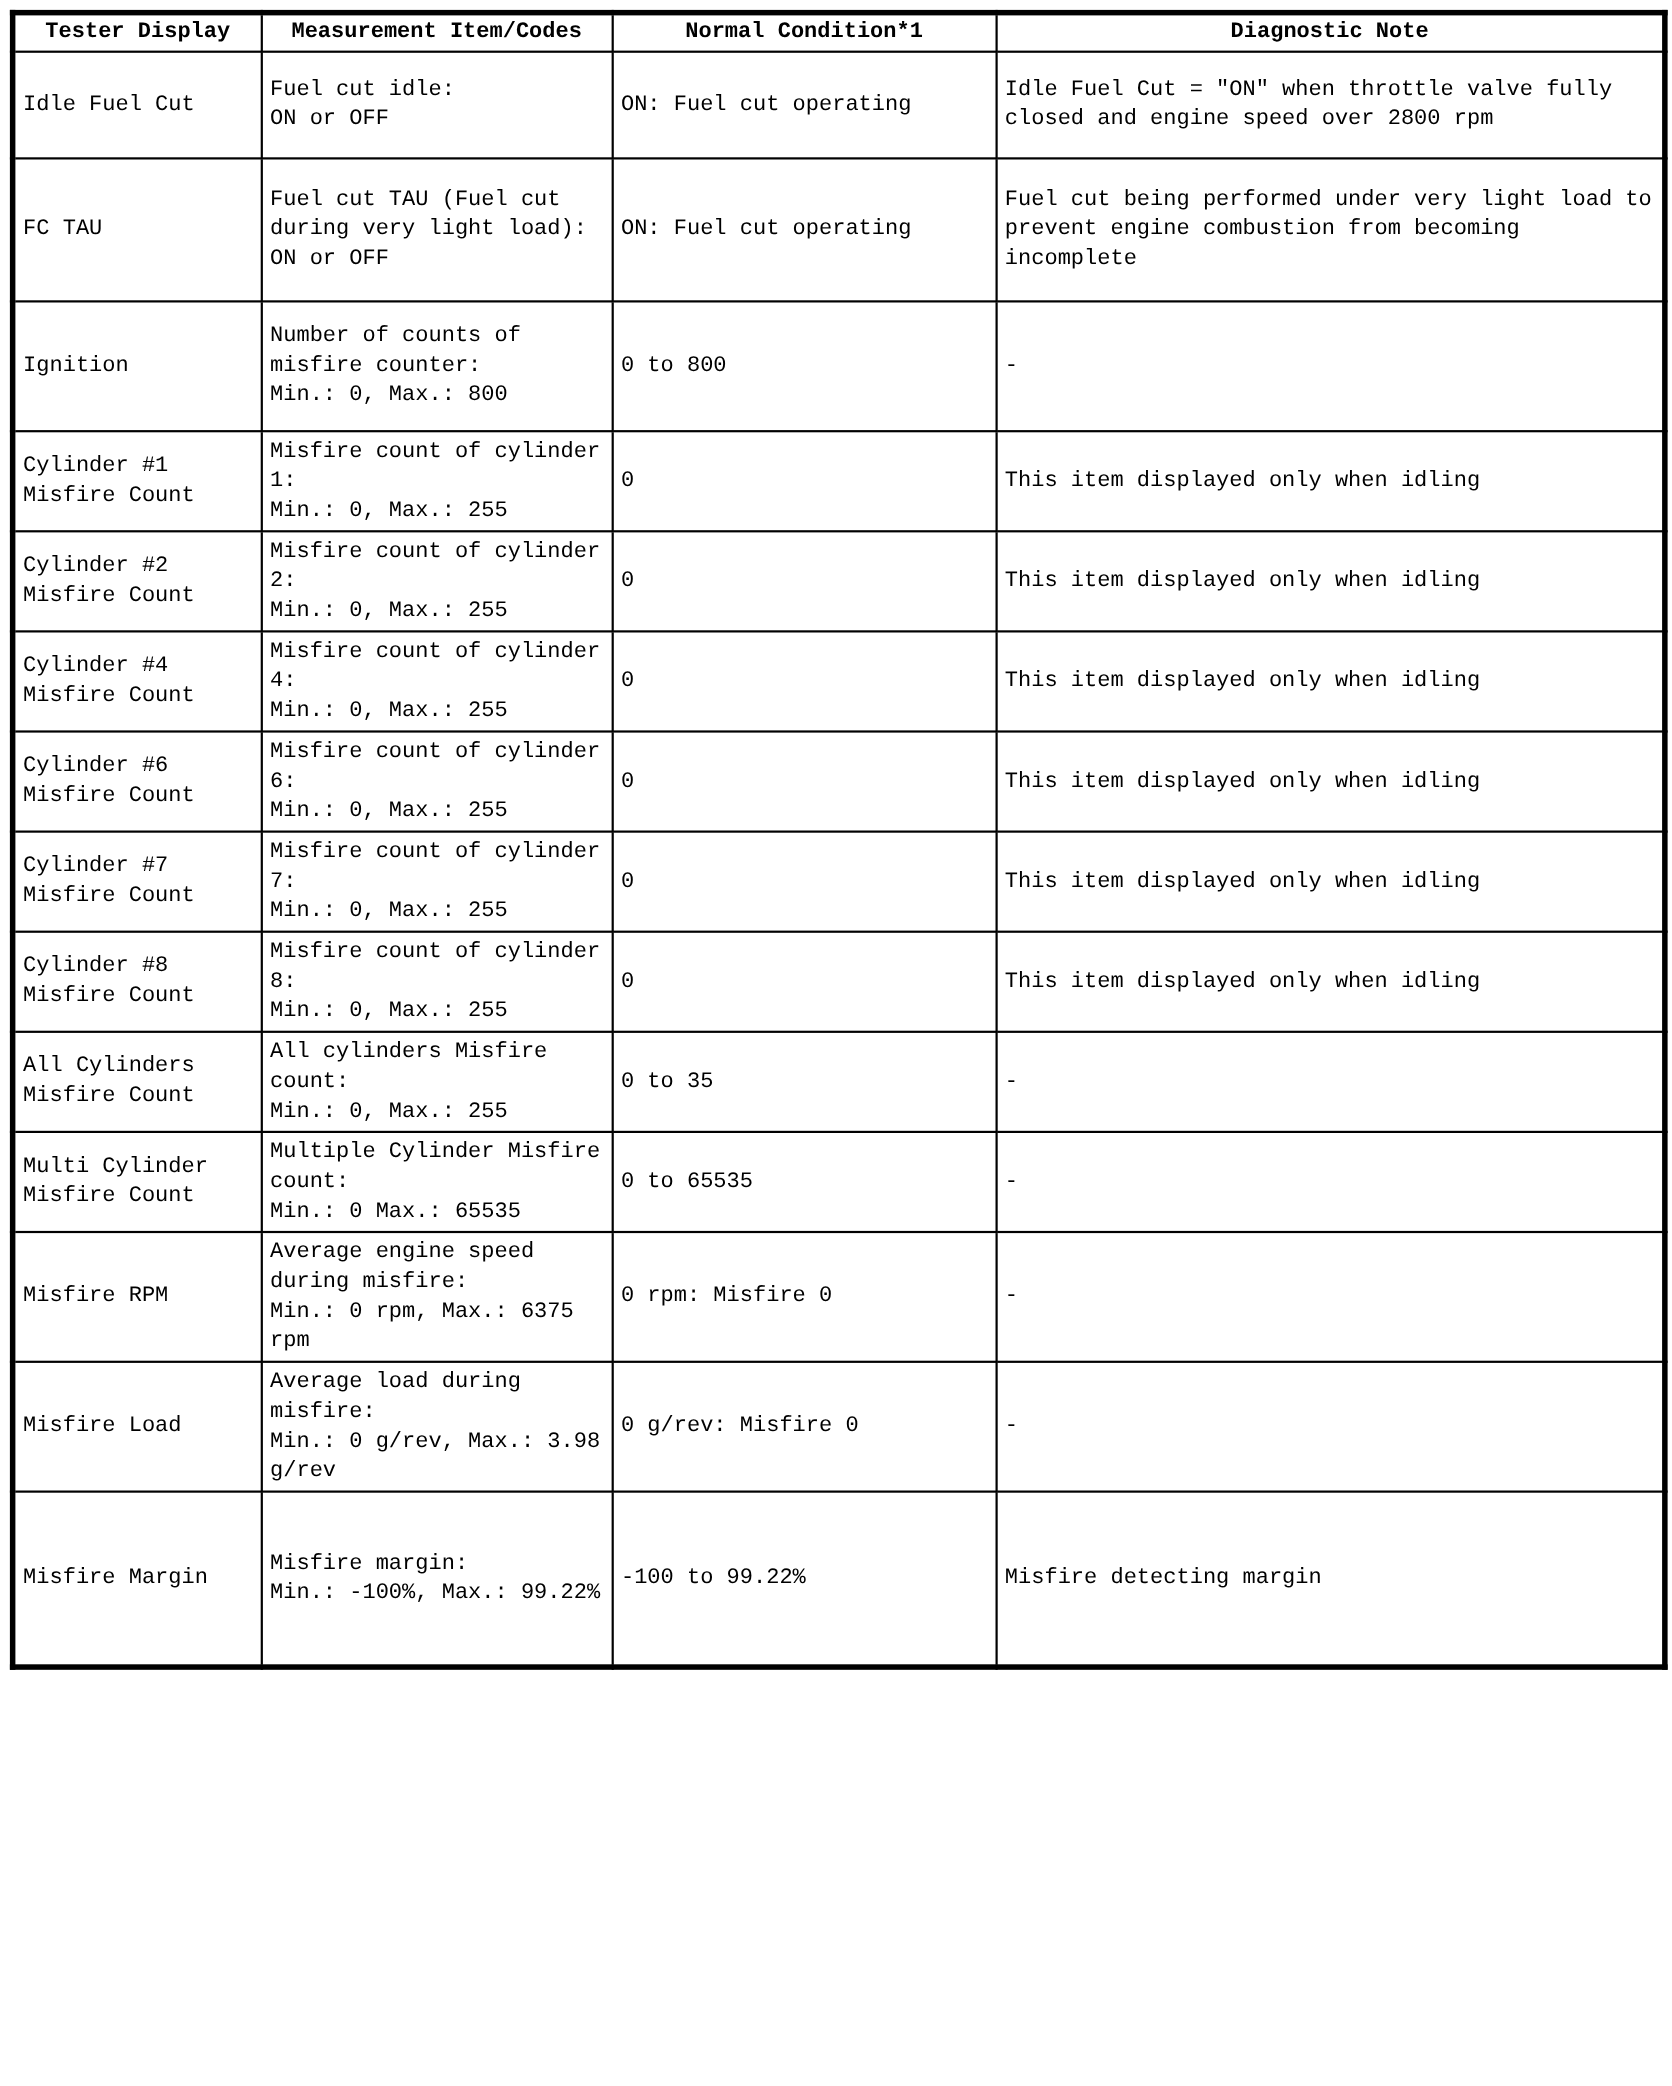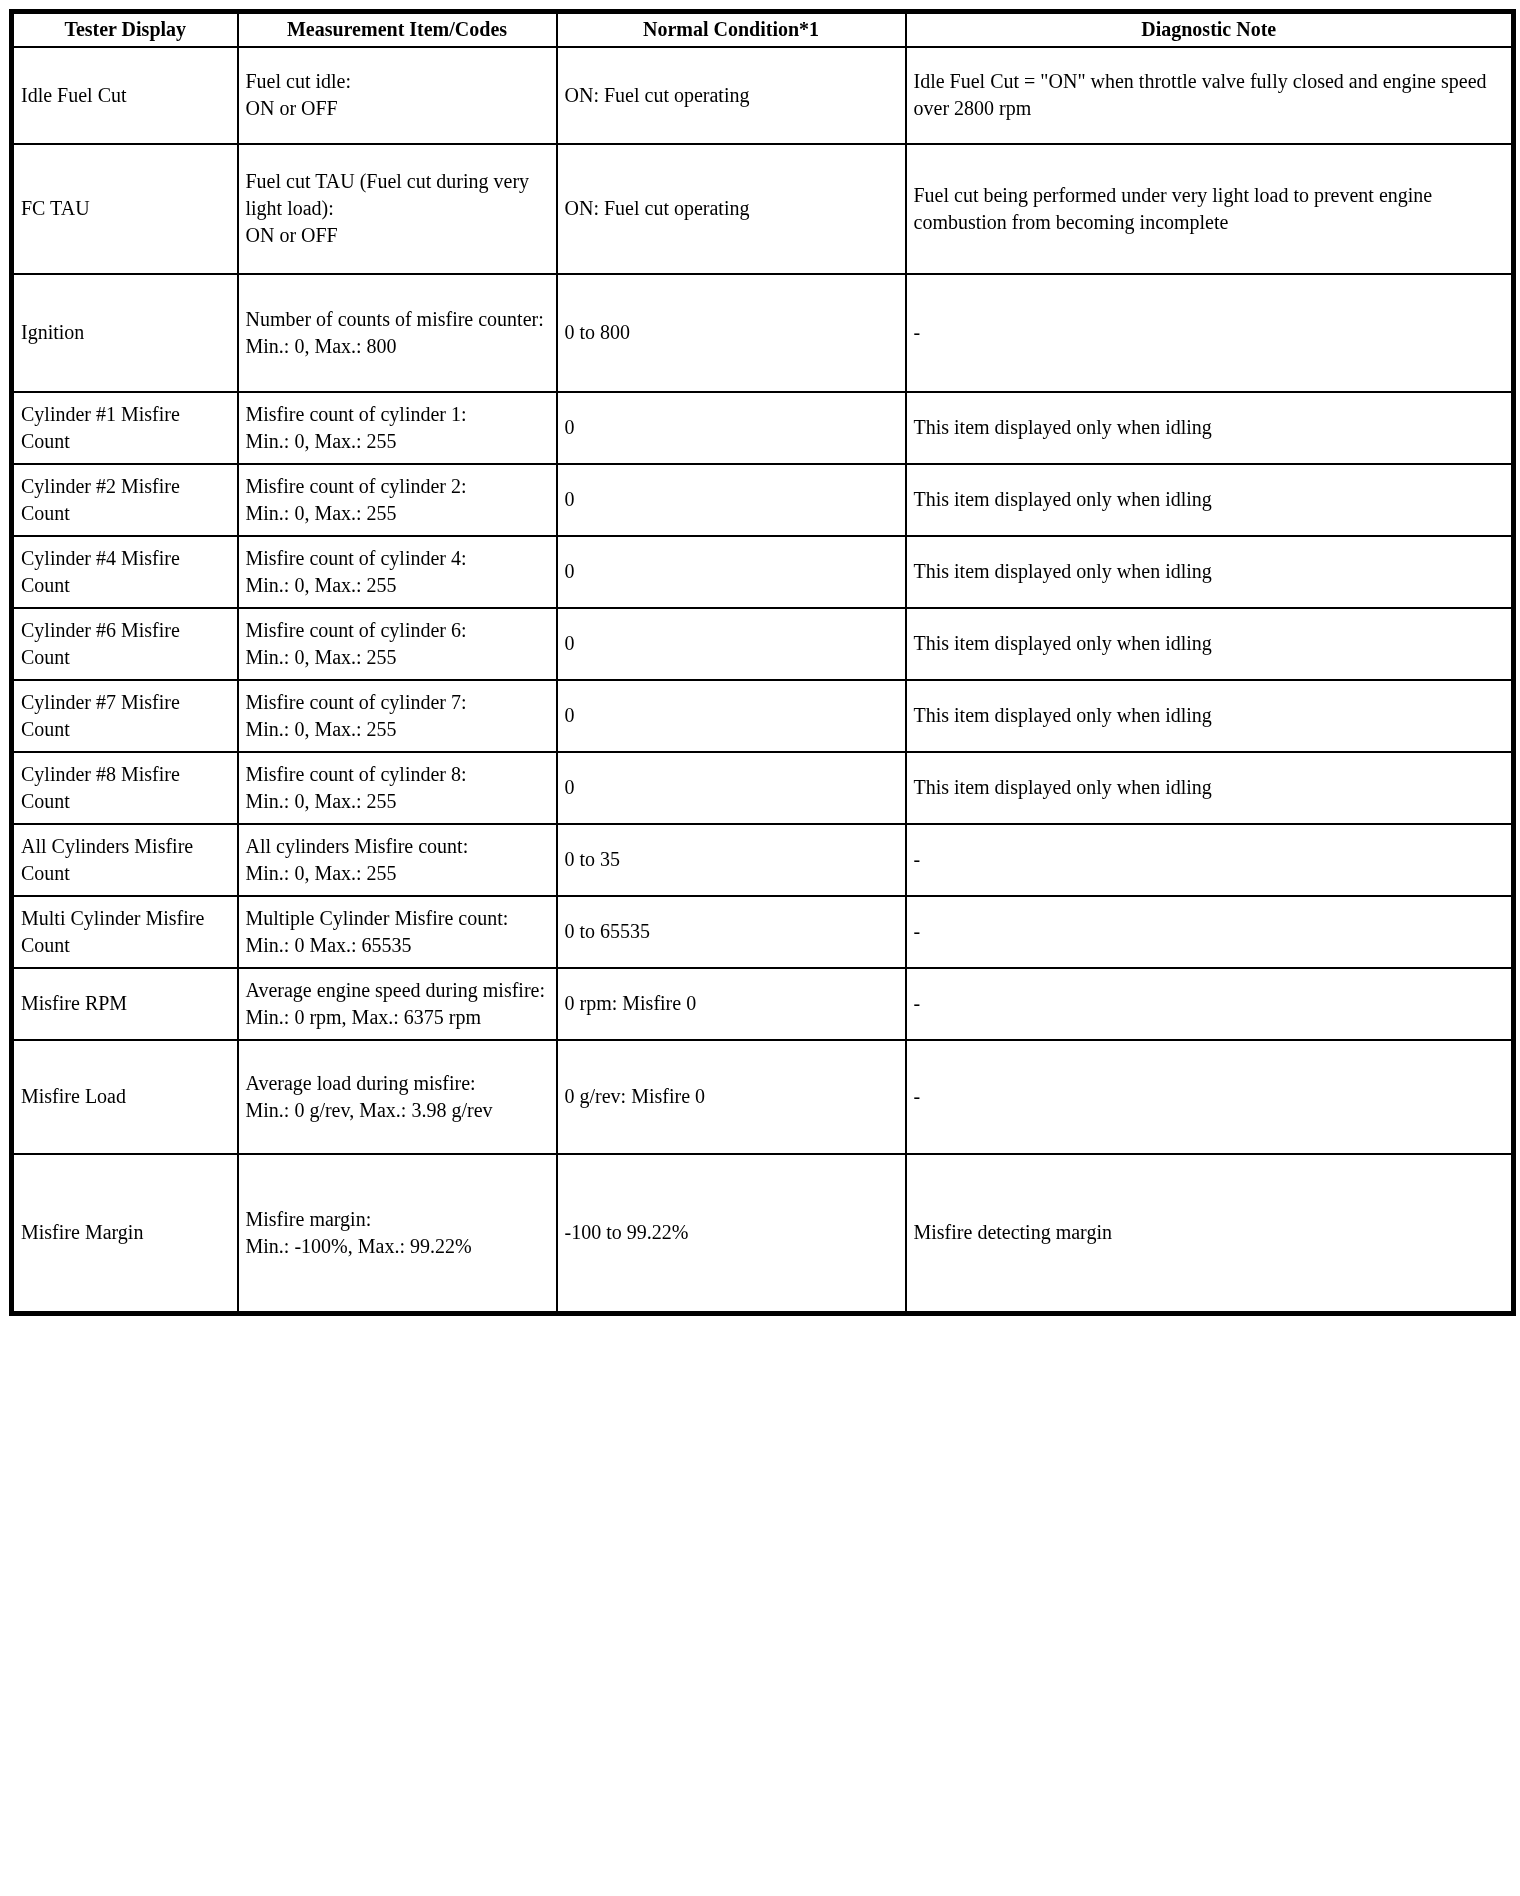--- a/index.html
+++ b/index.html
@@ -5,21 +5,21 @@
   html, body {
     margin: 0;
     padding: 0;
     background: #ffffff;
   }
   .page {
     width: 1520px;
     box-sizing: border-box;
     padding: 9px 9px 10px 9px;
     background: #ffffff;
-    font-family: Liberation Serif, serif;
+    font-family: Liberation Mono, monospace;
     color: #000000;
   }
   table.diag-table {
     width: 1502px;
     table-layout: fixed;
     border-collapse: collapse;
     border: 5px solid #000000;
     background: #ffffff;
   }
   col.c1 { width: 226px; }

